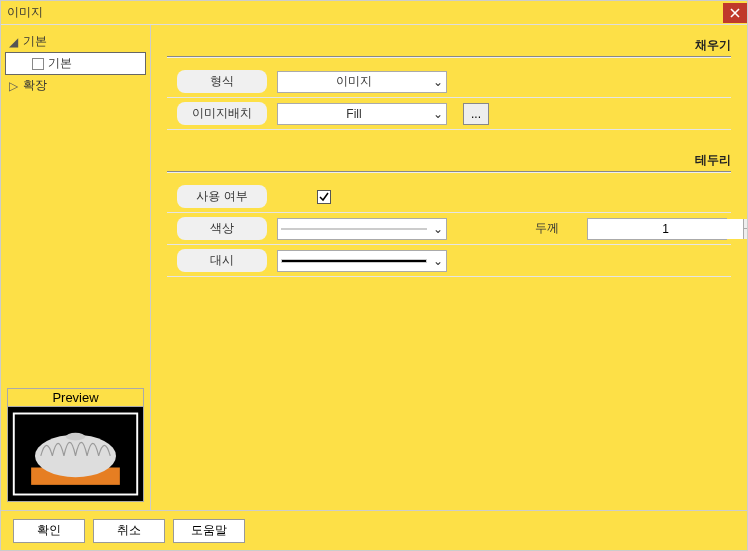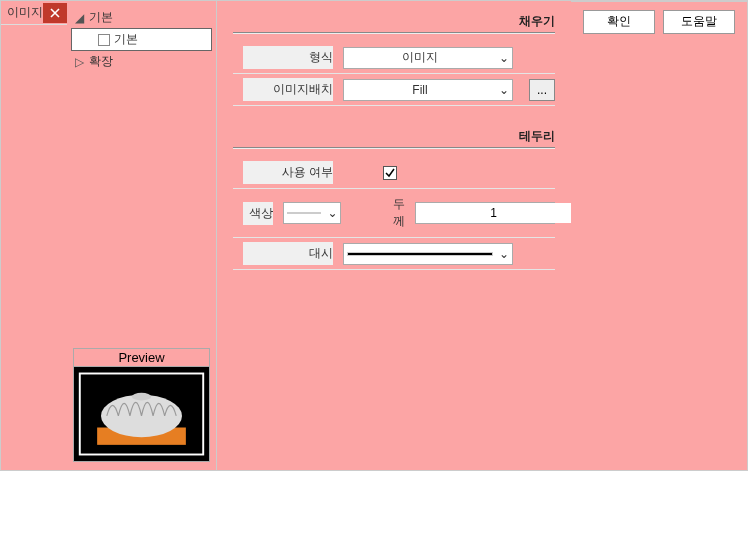--- a/index.html
+++ b/index.html
@@ -1,18 +1,18 @@
 <!DOCTYPE html>
 <html><head>
 <meta charset="utf-8">
 <style>
 * { box-sizing: border-box; margin: 0; padding: 0; font-family: "Malgun Gothic", "Segoe UI", sans-serif; font-size: 12px; }
 body { background: #fff; width: 748px; height: 551px; overflow: hidden; }
 
-.dialog { width: 748px; height: 471px; border: 1px solid #ccc; display: flex; background: #fca5a5; }
+.dialog { width: 748px; height: 551px; border: 1px solid #ccc; display: flex; flex-direction: column; background: #fde047; }
 
 .titlebar { height: 24px; display: flex; align-items: center; justify-content: space-between; padding: 0 0 0 6px; border-bottom: 1px solid #ddd; }
 .titlebar .title { color: #333; }
 .close-btn { width: 24px; height: 20px; background: #c0392b; color: #fff; display: flex; align-items: center; justify-content: center; cursor: pointer; font-size: 11px; }
 
 .body { flex: 1; display: flex; overflow: hidden; }
 
 .sidebar { width: 150px; border-right: 1px solid #ccc; display: flex; flex-direction: column; padding: 4px 0; }
 .tree { flex: 1; padding: 2px 4px; }
 .tree-item { display: flex; align-items: center; gap: 4px; padding: 2px 4px; color: #333; }
@@ -24,21 +24,21 @@
 .preview-box { margin: 4px 6px; }
 .preview-label { text-align: center; font-size: 13px; border: 1px solid #aaa; border-bottom: none; padding: 1px 0; }
 .preview-img { width: 100%; height: 96px; background: #000; border: 1px solid #aaa; display: flex; align-items: center; justify-content: center; }
 .preview-img svg { width: 100%; height: 100%; }
 
 .main { flex: 1; padding: 8px 16px; overflow: auto; }
 .section-title { font-weight: bold; color: #222; padding: 4px 0 2px 0; text-align: right; }
 .section-hr { border: none; border-top: 1px solid #888; border-bottom: 1px solid #eee; margin-bottom: 8px; }
 
 .field-row { display: flex; align-items: center; gap: 10px; padding: 4px 0; border-bottom: 1px solid #e5e5e5; }
-.field-label { width: 90px; text-align: right; color: #333; background: #f0f0f0; padding: 3px 0; margin-left: 10px; }
+.field-label { width: 90px; text-align: center; color: #333; background: #f0f0f0; padding: 3px 0; margin-left: 10px; border-radius: 8px; }
 .field-label.small { width: 60px; background: transparent; }
 
 .combo { display: flex; align-items: center; border: 1px solid #aaa; height: 22px; background: #fff; }
 .combo.wide { width: 170px; }
 .combo-text { flex: 1; text-align: center; color: #333; }
 .combo-arrow { width: 16px; text-align: center; color: #333; }
 
 .browse-btn { width: 26px; height: 22px; border: 1px solid #888; background: #eee; display: flex; align-items: center; justify-content: center; margin-left: 6px; }
 
 .checkbox { width: 14px; height: 14px; border: 1px solid #555; display: inline-flex; align-items: center; justify-content: center; background: #fff; margin-left: 40px; }
@@ -165,16 +165,17 @@
           <div class="swatch dash"></div>
           <span class="swatch-arrow">⌄</span>
         </div>
       </div>
 
     </div>
   </div>
 
   <div class="footer">
     <button>확인</button>
+    <button>취소</button>
     <button>도움말</button>
   </div>
 
 </div>
 
 </body></html>

